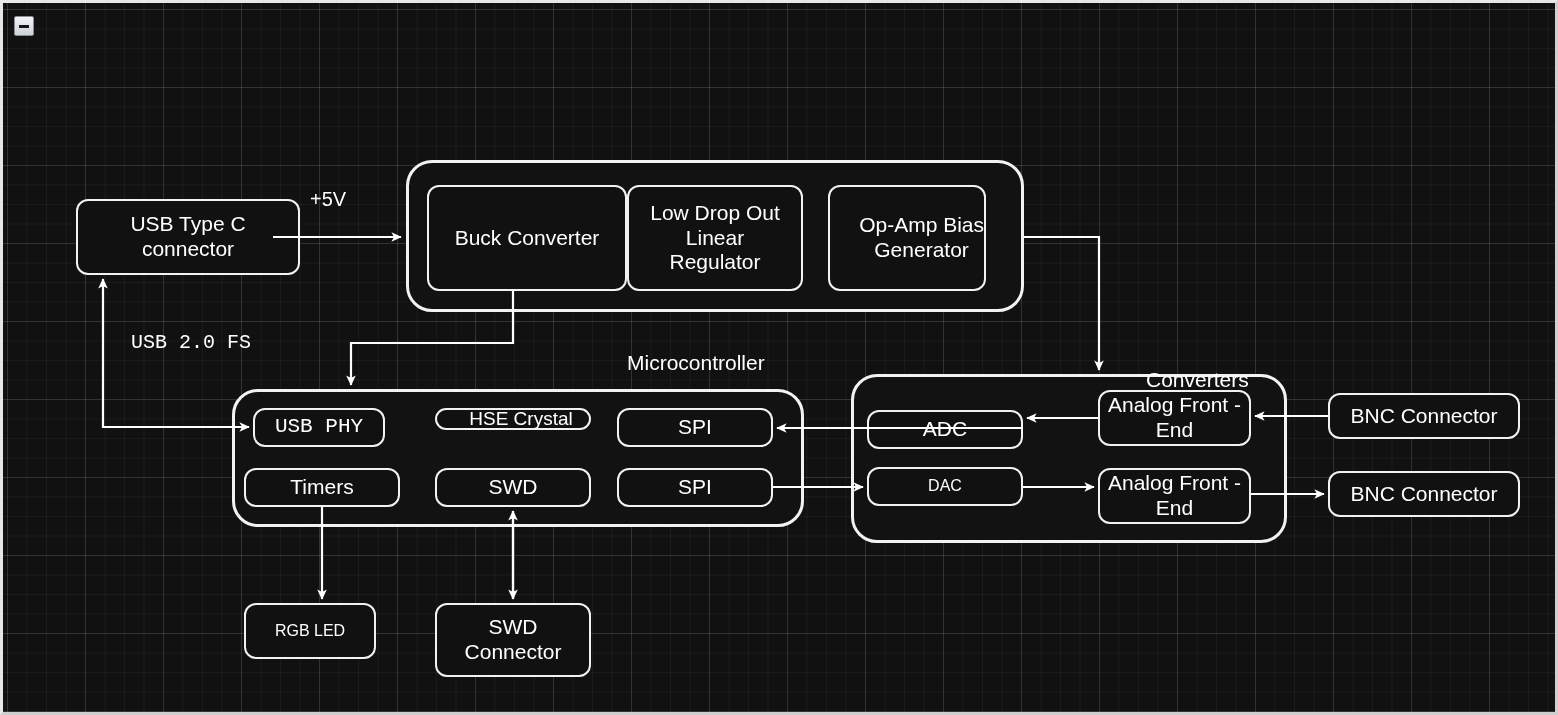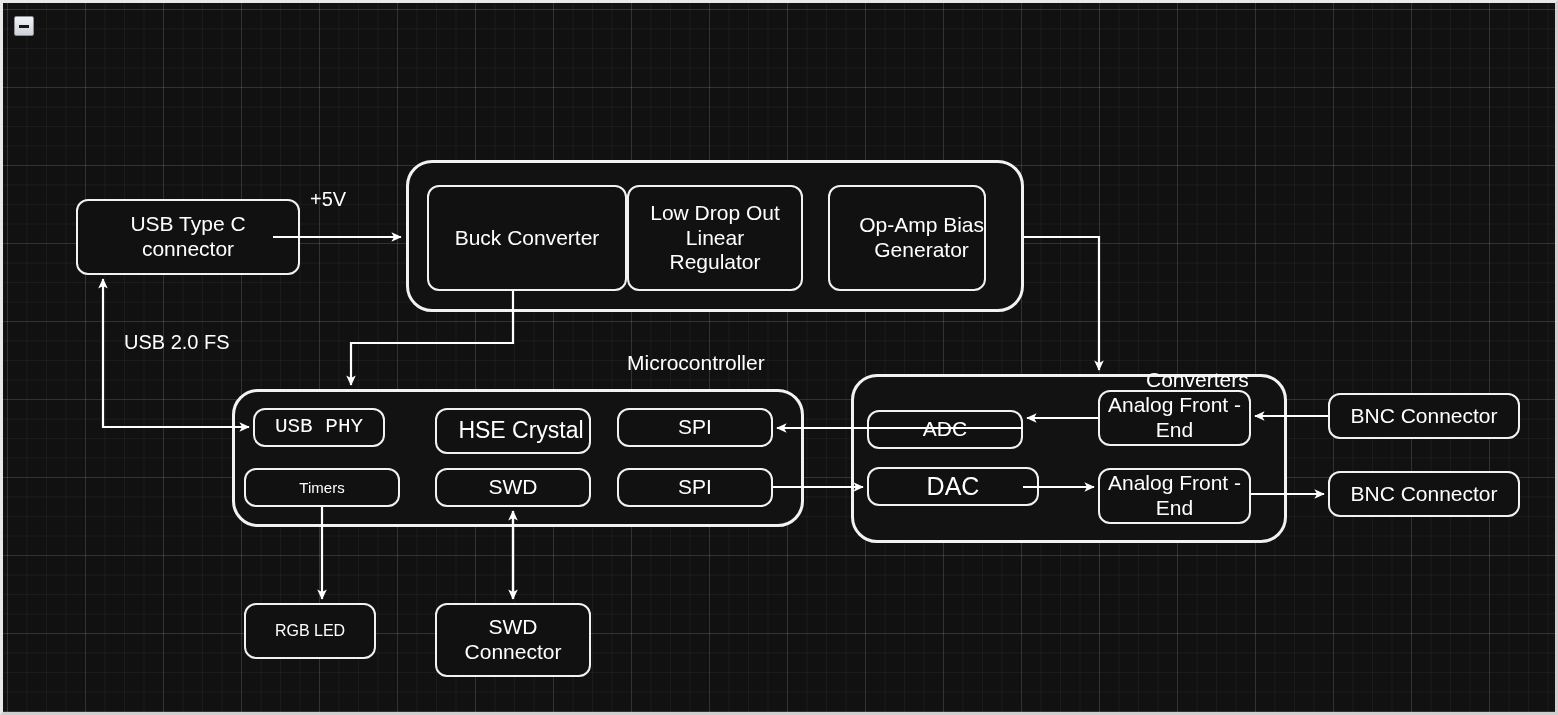--- a/index.html
+++ b/index.html
@@ -91,40 +91,40 @@
   </div>
 
   <div class="node rounded" style="left:825px;top:182px;width:158px;height:106px;font-size:21px;justify-content:flex-end;">
     <span style="white-space:pre-line;">Op-Amp Bias
 Generator</span>
   </div>
 
   <div class="node rounded" style="left:250px;top:405px;width:132px;height:39px;font-size:21px;font-family:Liberation Mono, monospace;">
     <span>USB  PHY</span>
   </div>
-  <div class="node rounded" style="left:432px;top:405px;width:156px;height:46px;font-size:23px;padding-left:16px;">
+  <div class="node rounded" style="left:432px;top:405px;width:156px;height:22px;font-size:19px;padding-left:16px;">
     <span>HSE Crystal</span>
   </div>
   <div class="node rounded" style="left:614px;top:405px;width:156px;height:39px;font-size:21px;">
     <span>SPI</span>
   </div>
-  <div class="node rounded" style="left:241px;top:465px;width:156px;height:39px;font-size:15px;">
+  <div class="node rounded" style="left:241px;top:465px;width:156px;height:39px;font-size:21px;">
     <span>Timers</span>
   </div>
   <div class="node rounded" style="left:432px;top:465px;width:156px;height:39px;font-size:21px;">
     <span>SWD</span>
   </div>
   <div class="node rounded" style="left:614px;top:465px;width:156px;height:39px;font-size:21px;">
     <span>SPI</span>
   </div>
 
   <div class="node rounded" style="left:864px;top:407px;width:156px;height:39px;font-size:21px;">
     <span>ADC</span>
   </div>
-  <div class="node rounded" style="left:864px;top:464px;width:172px;height:39px;font-size:25px;">
+  <div class="node rounded" style="left:864px;top:464px;width:156px;height:39px;font-size:16px;">
     <span>DAC</span>
   </div>
   <div class="node rounded" style="left:1095px;top:387px;width:153px;height:56px;font-size:21px;">
     <span style="white-space:pre-line;">Analog Front -
 End</span>
   </div>
   <div class="node rounded" style="left:1095px;top:465px;width:153px;height:56px;font-size:21px;">
     <span style="white-space:pre-line;">Analog Front -
 End</span>
   </div>
@@ -138,21 +138,21 @@
 
   <div class="node rounded" style="left:241px;top:600px;width:132px;height:56px;font-size:16px;">
     <span>RGB LED</span>
   </div>
   <div class="node rounded" style="left:432px;top:600px;width:156px;height:74px;font-size:21px;">
     <span style="white-space:pre-line;">SWD
 Connector</span>
   </div>
 
   <div class="edgelabel" style="left:307px;top:185px;">+5V</div>
-  <div class="edgelabel" style="left:121px;top:328px;">USB 2.0 FS</div>
+  <div class="edgelabel" style="left:128px;top:328px;font-family:Liberation Mono, monospace;">USB 2.0 FS</div>
 
   <svg id="svglayer" viewBox="0 0 1558 715" xmlns="http://www.w3.org/2000/svg">
     <defs>
       <marker id="ar" markerWidth="11" markerHeight="11" refX="9.6" refY="5.2" orient="auto" markerUnits="userSpaceOnUse">
         <path d="M0,0.4 L10.4,5.2 L0,10 L2.6,5.2 Z" fill="#ffffff"></path>
       </marker>
     </defs>
     <g stroke="#ffffff" stroke-width="2.2" fill="none">
 
       <path d="M270,234 L398,234" marker-end="url(#ar)"></path>

